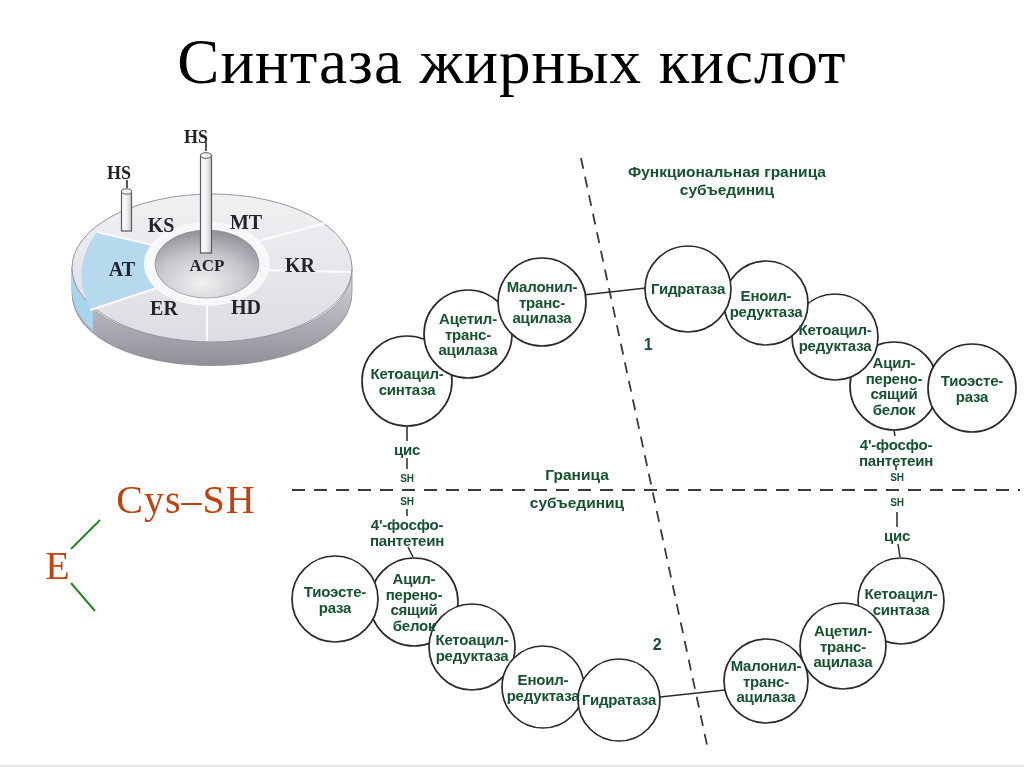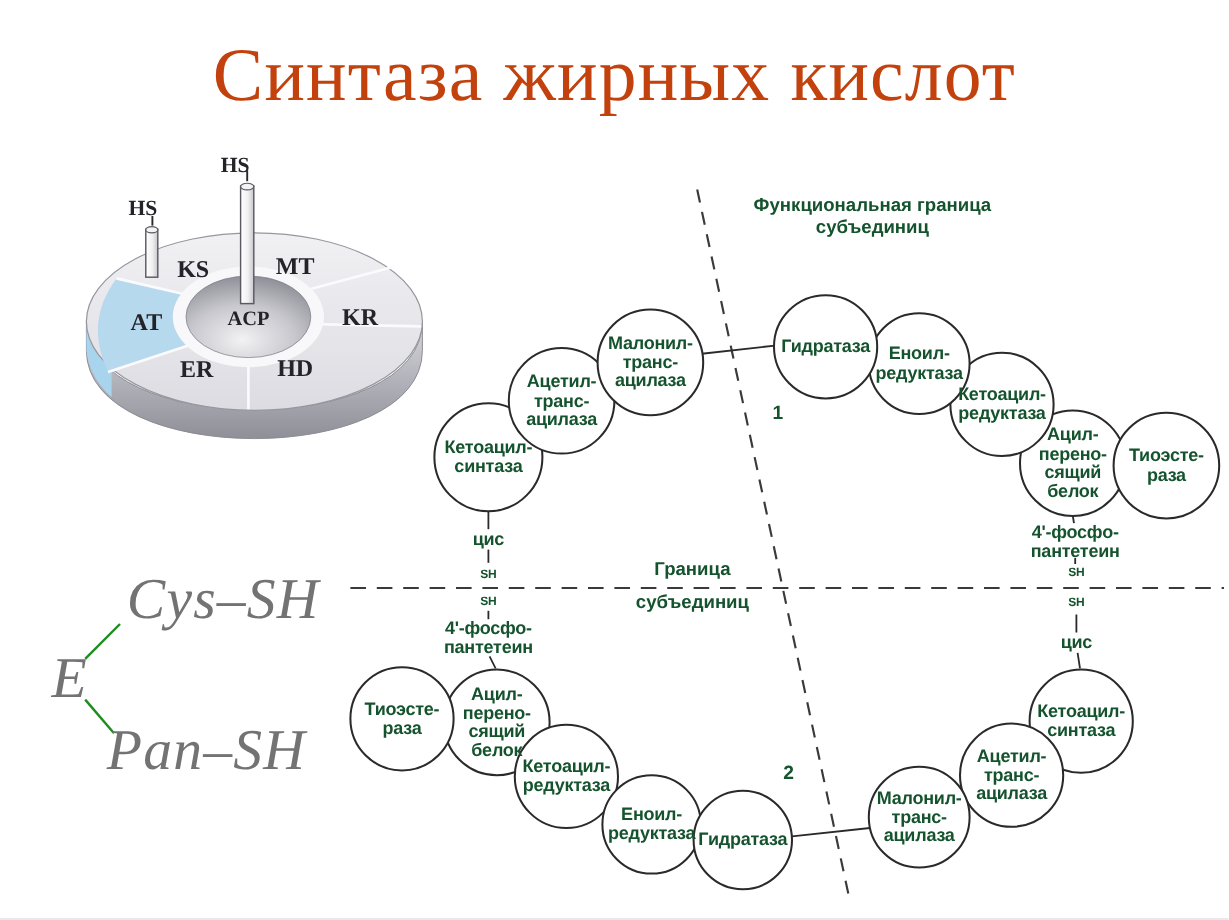--- a/index.html
+++ b/index.html
@@ -1,31 +1,31 @@
 <!DOCTYPE html>
 <html><head>
 <meta charset="utf-8">
 <style>
   html,body{margin:0;padding:0;background:#ffffff;}
   .stage{position:relative;width:1024px;height:767px;background:#ffffff;overflow:hidden;
          font-family:"Liberation Sans",sans-serif;}
   .bottom-edge{position:absolute;left:0;right:0;bottom:0;height:2px;background:#e9e9eb;}
   .title{position:absolute;left:0;right:0;top:26px;text-align:center;
          font-family:"Liberation Serif",serif;font-size:63px;font-weight:400;
-         color:#c2410c;letter-spacing:1px;white-space:nowrap;}
+         color:#000000;letter-spacing:1px;white-space:nowrap;}
   svg.layer{position:absolute;left:0;top:0;}
   
   .lb{position:absolute;transform:translate(-50%,-50%);white-space:pre-line;text-align:center;
       font:600 15px/15.5px "Liberation Sans",sans-serif;color:#14532d;letter-spacing:-0.2px;}
   .hdr{font-weight:700;font-size:15.5px;line-height:18px;letter-spacing:0;}
   .bnd{font-weight:700;font-size:15.5px;line-height:28px;letter-spacing:0;}
   .shl{font-weight:700;font-size:10px;}
   .num{font-weight:700;font-size:16px;}
-  .green{font-family:"Liberation Serif",serif;font-weight:400;font-size:48px;line-height:44px;
-         color:#737373;letter-spacing:1px;white-space:nowrap;font-style:italic;}
+  .green{font-family:"Liberation Serif",serif;font-weight:400;font-size:40px;line-height:44px;
+         color:#c2410c;letter-spacing:1px;white-space:nowrap;}
   .disc-txt{font-family:"Liberation Serif",serif;font-weight:600;fill:#232329;}
 </style>
 </head>
 <body>
 
 <div class="stage">
 
   <div class="title">Синтаза жирных кислот</div>
 
   <svg class="layer" width="1024" height="767" viewBox="0 0 1024 767">
@@ -190,16 +190,15 @@
 пантетеин</div>
 
   <div class="lb" style="left:896px;top:452px;">4'-фосфо-
 пантетеин</div>
   <div class="lb shl" style="left:897px;top:478px;">SH</div>
   <div class="lb shl" style="left:897px;top:503px;">SH</div>
   <div class="lb" style="left:897px;top:536px;">цис</div>
 
   <div class="lb green" style="left:186px;top:500px;">Cys–SH</div>
   <div class="lb green" style="left:58px;top:566px;">E</div>
-  <div class="lb green" style="left:172px;top:626px;">Pan–SH</div>
 
   <div class="bottom-edge"></div>
 </div>
 
 </body></html>

